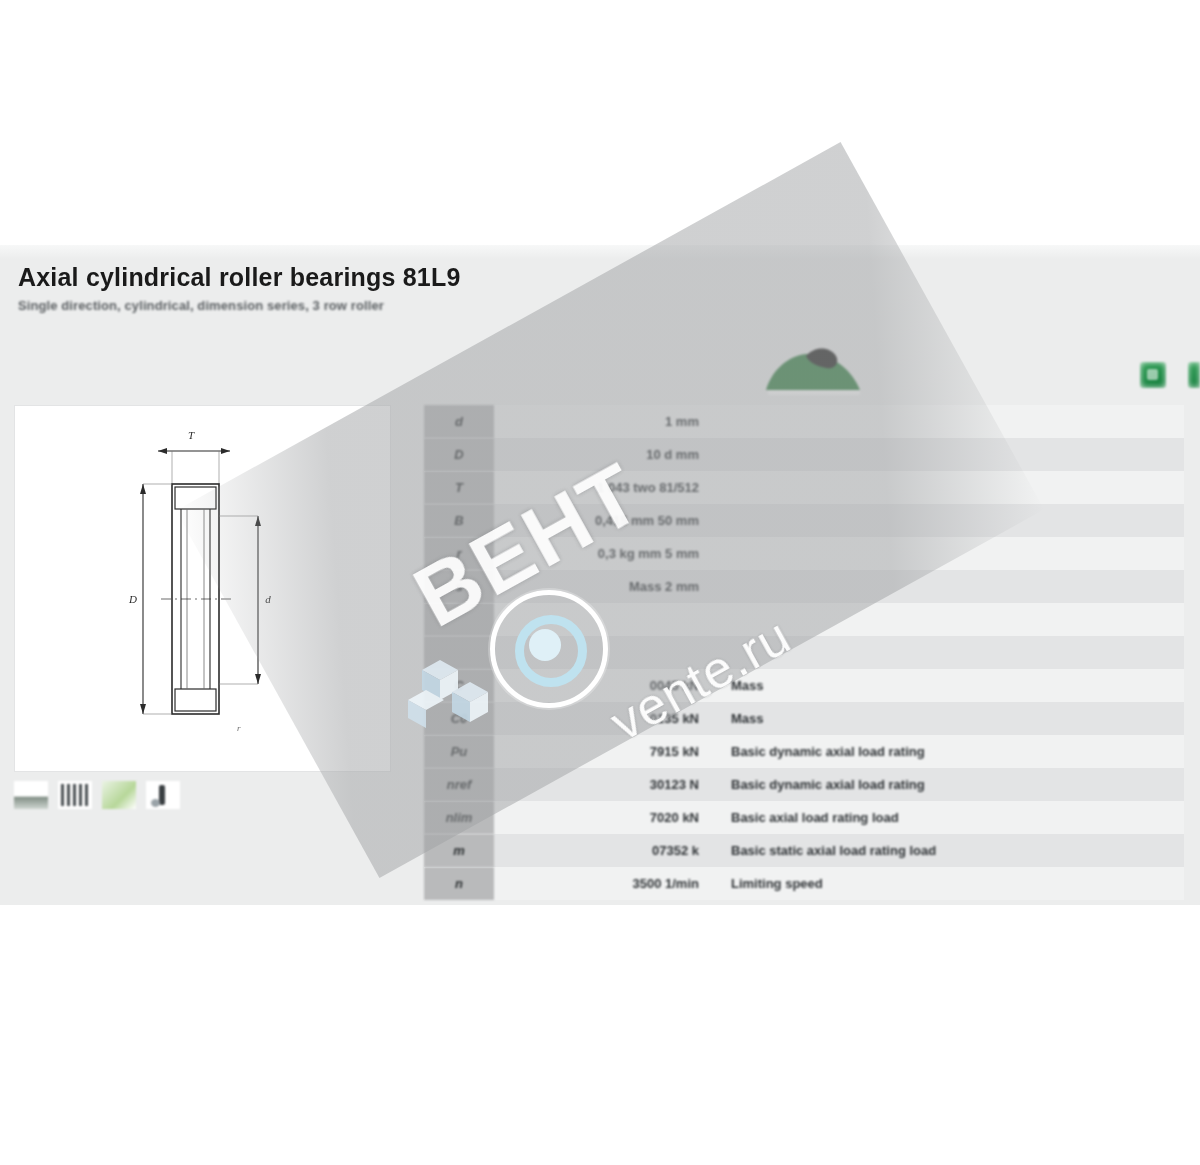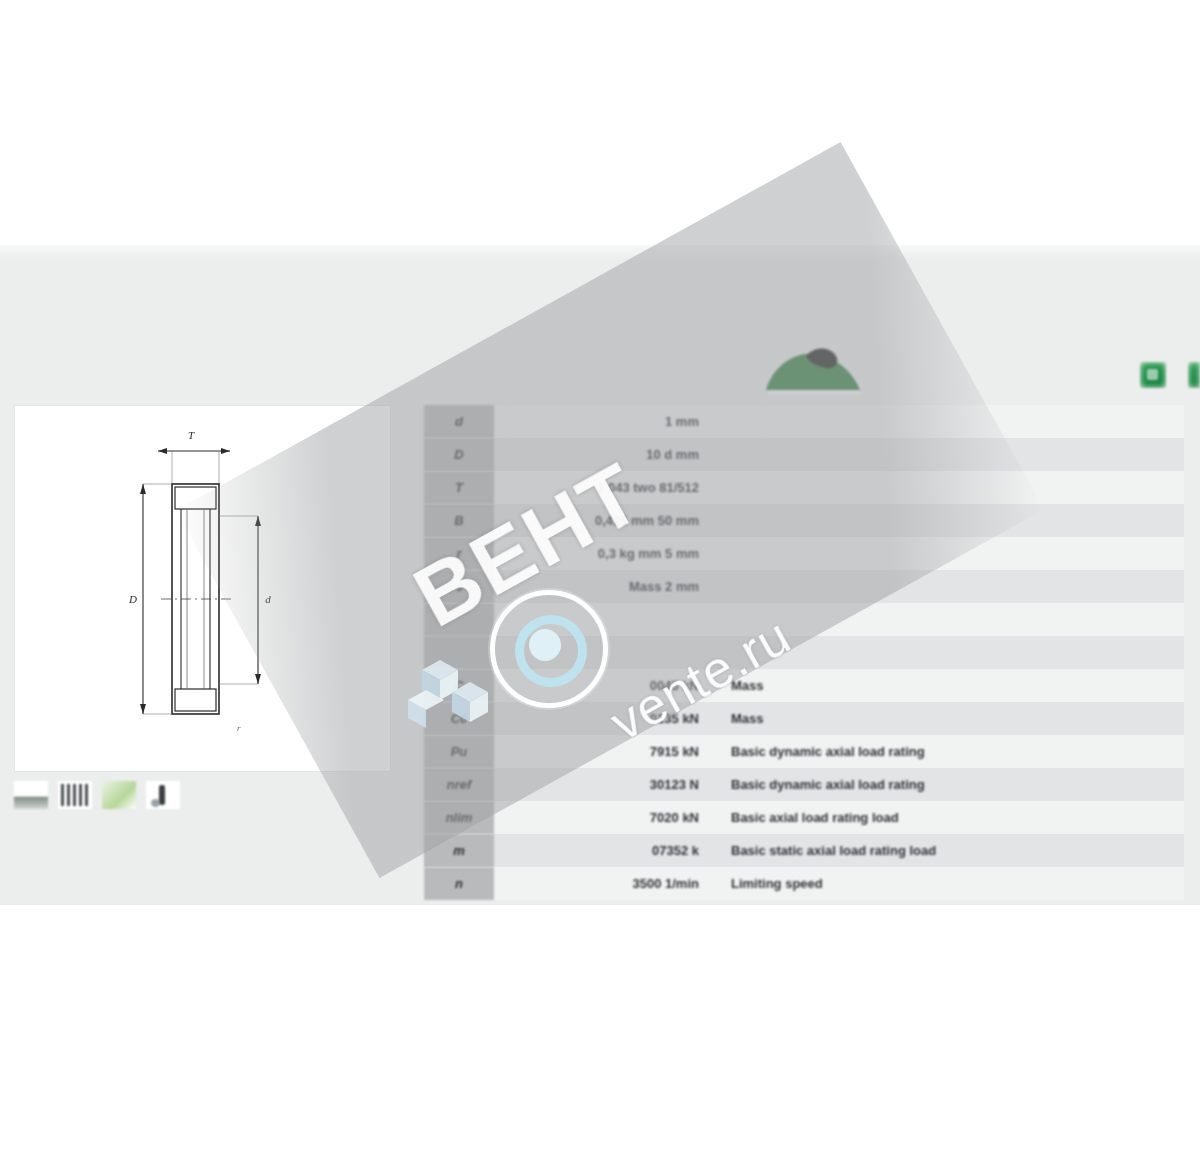--- a/index.html
+++ b/index.html
@@ -167,20 +167,24 @@
     filter:blur(.5px);
   }
 </style>
 </head>
 <body>
 
 <div id="page">
 
   <div id="content"></div>
 
+  <div id="header">
+    <div class="title">Axial cylindrical roller bearings 81L9</div>
+    <div class="subtitle">Single direction, cylindrical, dimension series, 3 row roller</div>
+  </div>
 
   <div id="actions">
     <div class="gbtn"></div>
     <div class="gbtn partial"></div>
   </div>
 
   <svg id="brand-logo" viewBox="0 0 130 58">
     <path d="M18 46 C26 20, 48 8, 66 10 C86 12, 104 26, 112 46 Z" fill="#2e7d3e"></path>
     <path d="M58 12 C66 2, 82 2, 88 12 C92 19, 86 26, 78 24 C70 22, 62 20, 58 12 Z" fill="#1d1d1b"></path>
     <rect x="20" y="46" width="92" height="5" fill="#ffffff" opacity=".75"></rect>

